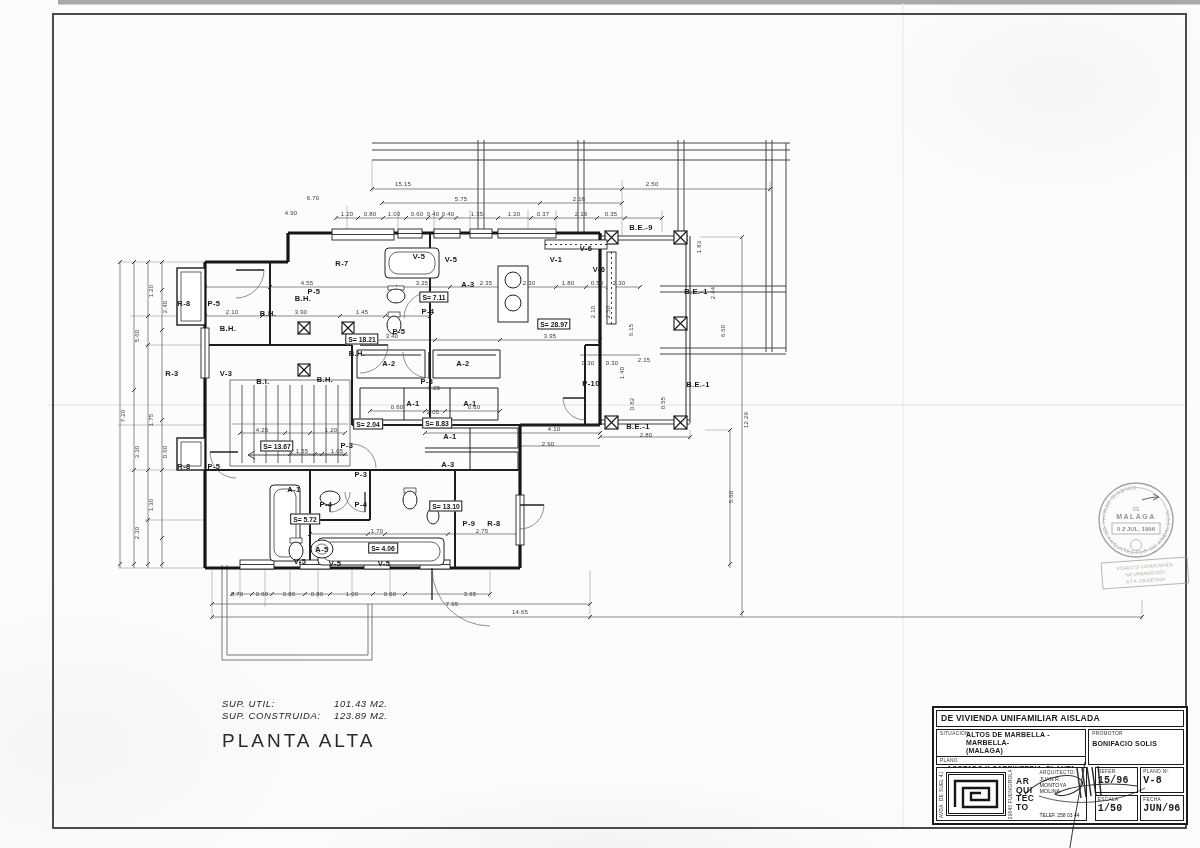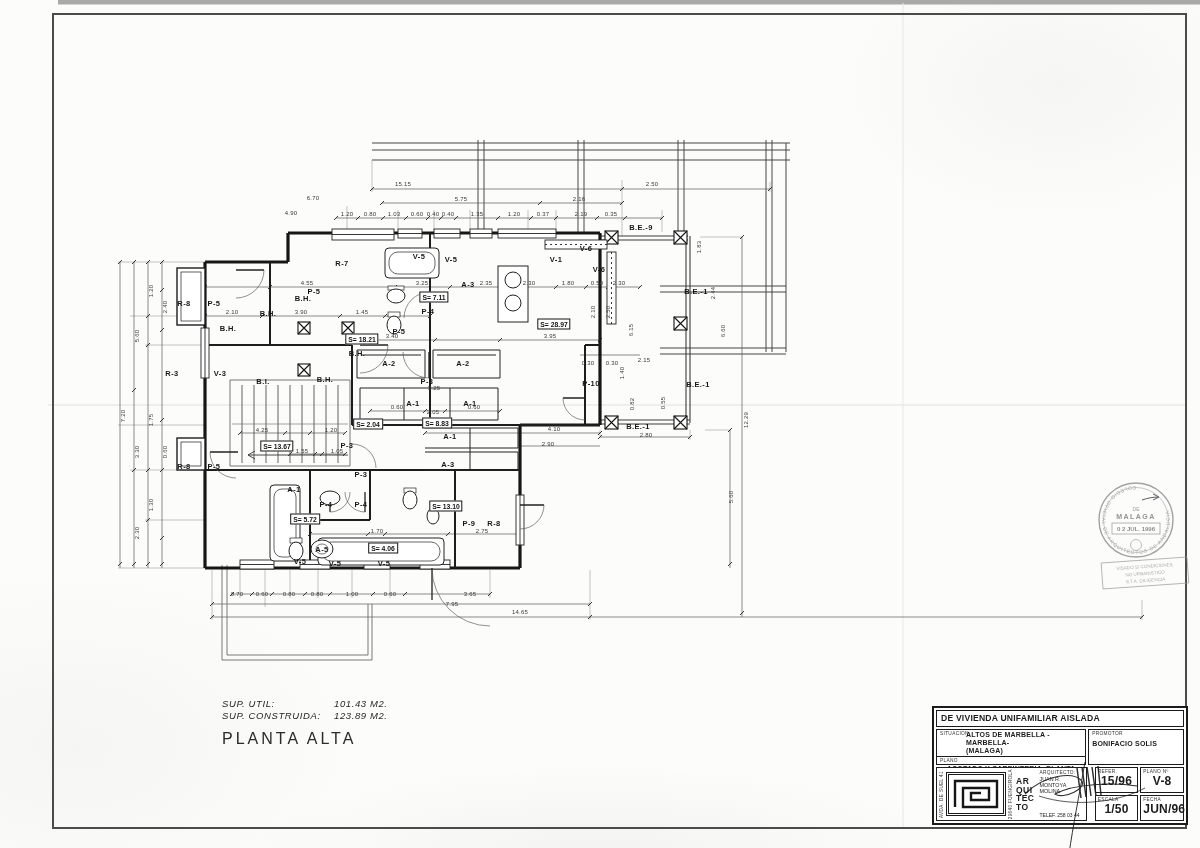--- a/index.html
+++ b/index.html
@@ -18,21 +18,21 @@
   .code{font-size:7.5px;font-weight:bold;letter-spacing:.4px;color:#171717;}
   .area{font-size:6.8px;font-weight:bold;border:1px solid #141414;background:#fff;
         padding:0 2px;line-height:9px;color:#111;}
   .dim{font-size:6px;color:#3a3a3a;letter-spacing:.2px;}
   .dimv{font-size:6px;color:#3a3a3a;letter-spacing:.2px;
         transform:translate(-50%,-50%) rotate(-90deg);}
   
   .summary{position:absolute;left:222px;top:698px;color:#262626;}
   .summary .row{display:flex;font-size:9.5px;letter-spacing:.6px;line-height:11.5px;font-style:italic;}
   .summary .lab{width:112px;}
-  .floor-title{font-size:16px;letter-spacing:3px;margin-top:9px;color:#2a2a2a;}
+  .floor-title{font-size:19px;letter-spacing:3px;margin-top:9px;color:#2a2a2a;}
   
   .tb{position:absolute;left:932px;top:706px;width:256px;height:119px;
       border:2px solid #1b1b1b;background:#fff;padding:2px;box-sizing:border-box;
       display:flex;flex-direction:column;gap:2px;}
   .tb .box{border:1px solid #1b1b1b;background:#fff;box-sizing:border-box;}
   .tb-title{height:28px;font-size:8.6px;font-weight:bold;letter-spacing:.2px;
       padding:2px 4px;line-height:11px;}
   .tb-mid{height:36px;display:flex;gap:2px;}
   .tb-sit{flex:1.62;position:relative;padding:1px 3px;}
   .cap{font-size:4.8px;color:#333;letter-spacing:.3px;}
@@ -49,21 +49,21 @@
   .logo-box{border:1px solid #1b1b1b;padding:1px;margin:0 2px;}
   .logo-inner{border:1px solid #1b1b1b;padding:1px;}
   .arq-word{font-size:8.5px;font-weight:bold;line-height:8.5px;letter-spacing:.5px;margin:0 3px;}
   .arch-info{font-size:5px;color:#222;line-height:6px;margin-left:2px;}
   .arch-info .nm{font-size:5.4px;}
   .arch-info .tel{margin-top:18px;}
   .sig-svg{position:absolute;left:78px;top:-12px;overflow:visible;pointer-events:none;}
   .tb-grid{flex:1;display:flex;flex-wrap:wrap;gap:2px;}
   .tb-grid .cell{width:calc(50% - 1px);height:calc(50% - 1px);box-sizing:border-box;
       border:1px solid #1b1b1b;padding:1px 2px;}
-  .cell .val{text-align:center;margin-top:3px;font-size:12px;}
+  .cell .val{margin-top:3px;font-size:10px;font-family:Liberation Mono, monospace;}
   
   .stamp{position:absolute;left:1090px;top:478px;width:110px;height:116px;opacity:.78;}
 </style>
 </head>
 <body>
 
 <div class="paper">
 
   <svg id="plan-svg" width="1200" height="848" viewBox="0 0 1200 848">
 
@@ -256,21 +256,21 @@
       <span class="ann code" style="left: 399px; top: 331px;">P-5</span>
       <span class="ann code" style="left: 303px; top: 298px;">B.H.</span>
       <span class="ann code" style="left: 268px; top: 313px;">B.H.</span>
       <span class="ann code" style="left: 228px; top: 328px;">B.H.</span>
       <span class="ann code" style="left: 357px; top: 353px;">B.H.</span>
       <span class="ann code" style="left: 325px; top: 379px;">B.H.</span>
       <span class="ann code" style="left: 263px; top: 381px;">B.I.</span>
       <span class="ann code" style="left: 184px; top: 303px;">R-8</span>
       <span class="ann code" style="left: 214px; top: 303px;">P-5</span>
       <span class="ann code" style="left: 172px; top: 373px;">R-3</span>
-      <span class="ann code" style="left: 220px; top: 373px;">V-3</span>
+      <span class="ann code" style="left: 226px; top: 373px;">V-3</span>
       <span class="ann code" style="left: 586px; top: 248px;">V-6</span>
       <span class="ann code" style="left: 599px; top: 269px;">V-6</span>
       <span class="ann code" style="left: 641px; top: 227px;">B.E.-9</span>
       <span class="ann code" style="left: 696px; top: 291px;">B.E.-1</span>
       <span class="ann code" style="left: 698px; top: 384px;">B.E.-1</span>
       <span class="ann code" style="left: 638px; top: 426px;">B.E.-1</span>
       <span class="ann code" style="left: 591px; top: 383px;">P-10</span>
       <span class="ann code" style="left: 389px; top: 363px;">A-2</span>
       <span class="ann code" style="left: 463px; top: 363px;">A-2</span>
       <span class="ann code" style="left: 427px; top: 381px;">P-3</span>

